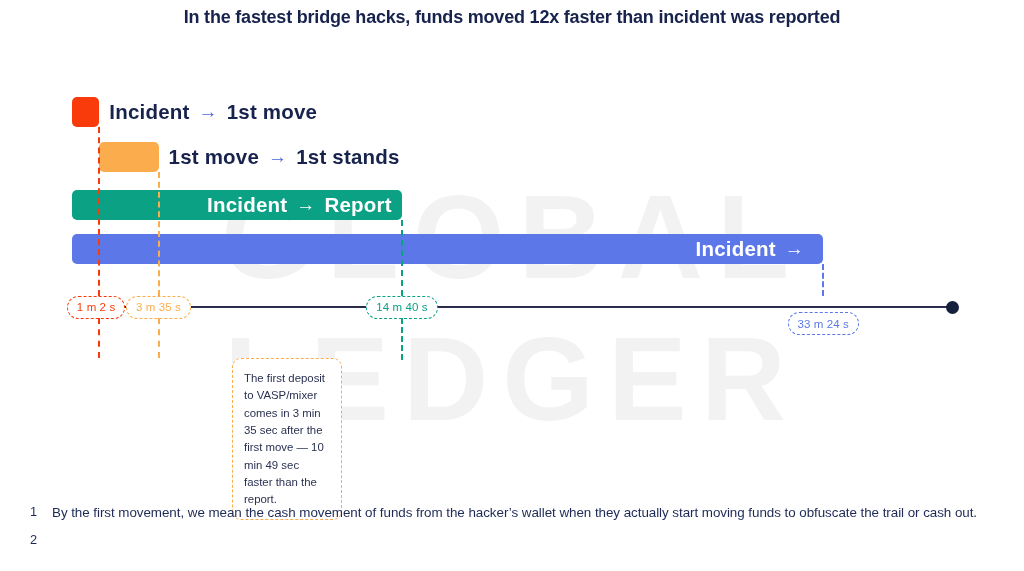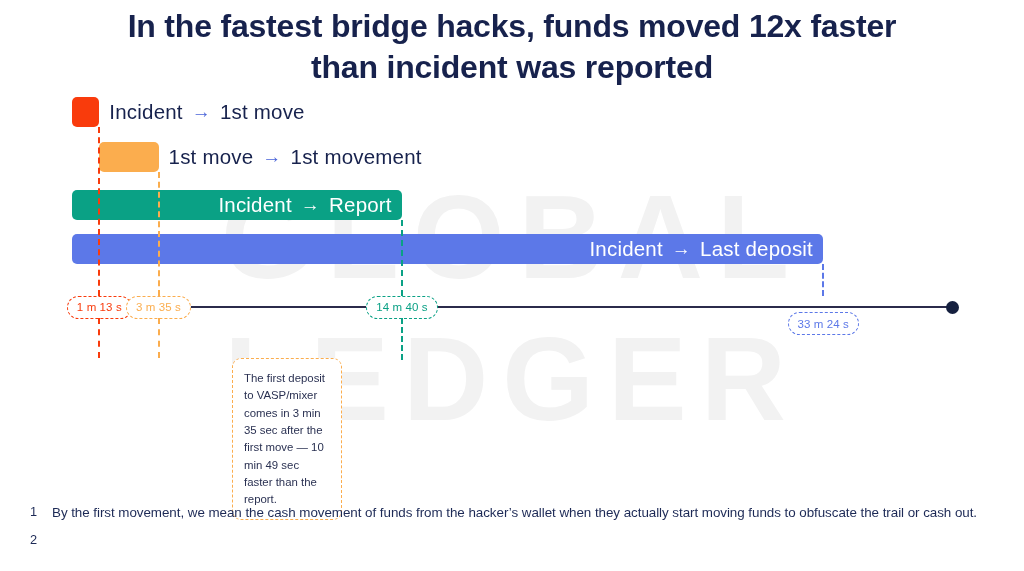--- a/index.html
+++ b/index.html
@@ -24,21 +24,21 @@
   }
   .wm1 { top: 178px; font-size: 118px; }
   .wm2 { top: 320px; font-size: 118px; }
 
   
   .title {
     position: absolute;
     top: 6px; left: 120px; width: 784px;
     text-align: center;
     color: #17224d;
-    font-size: 32px;
+    font-size: 18px;
     font-weight: 700;
     line-height: 1.28;
     letter-spacing: -0.2px;
     z-index: 3;
   }
 
   
   .chart { position: absolute; left: 0; top: 0; width: 1024px; height: 571px; z-index: 2; }
 
   .bar {
@@ -46,20 +46,21 @@
     height: 30px;
     border-radius: 5px;
   }
   .bar-label {
     position: absolute;
     height: 30px;
     display: flex; align-items: center;
     white-space: nowrap;
     font-size: 20.5px;
     letter-spacing: 0.2px;
+    font-weight: bold;
   }
   .bar-label.outside { color: #17224d; }
   .bar-label.inside  { color: #ffffff; }
   .bar-label .arrow { color: #4a64d8; padding: 0 9px; font-size: 19px; }
   .bar-label.inside .arrow { color: #ffffff; }
 
   
   .vline {
     position: absolute;
     width: 0; border-left-width: 2px; border-left-style: dashed;
@@ -129,42 +130,41 @@
       <div class="bar" style="left: 72px; top: 97px; width: 27.3575px; background: rgb(249, 59, 12);"></div>
       <div class="bar-label outside" style="top: 97px; left: 109.358px;">
         <span>Incident</span>
         <span class="arrow">→</span>
         <span>1st move</span>
       </div>
       <div class="bar" style="left: 99.3575px; top: 142px; width: 59.2098px; background: rgb(251, 173, 78);"></div>
       <div class="bar-label outside" style="top: 142px; left: 168.567px;">
         <span>1st move</span>
         <span class="arrow">→</span>
-        <span>1st movement</span>
+        <span>1st stands</span>
       </div>
       <div class="bar" style="left: 72px; top: 190px; width: 329.781px; background: rgb(10, 161, 133);"></div>
       <div class="bar-label inside" style="top: 190px; left: 72px; width: 329.781px; justify-content: flex-end; padding-right: 10px;">
         <span>Incident</span>
         <span class="arrow">→</span>
         <span>Report</span>
       </div>
       <div class="bar" style="left: 72px; top: 234px; width: 751px; background: rgb(92, 120, 232);"></div>
       <div class="bar-label inside" style="top: 234px; left: 72px; width: 751px; justify-content: flex-end; padding-right: 10px;">
         <span>Incident</span>
         <span class="arrow">→</span>
-        <span>Last deposit</span>
       </div>
       <div class="vline" style="left: 98.3575px; top: 127px; height: 169px; border-left-color: rgb(249, 59, 12);"></div>
       <div class="vline" style="left: 157.567px; top: 172px; height: 124px; border-left-color: rgb(251, 173, 78);"></div>
       <div class="vline" style="left: 400.781px; top: 220px; height: 76px; border-left-color: rgb(10, 161, 133);"></div>
       <div class="vline" style="left: 822px; top: 264px; height: 32px; border-left-color: rgb(92, 120, 232);"></div>
       <div class="axis-line" style="left: 76px; top: 306px; width: 876px;"></div>
       <div class="axis-dot" style="left: 69.5px; top: 300.5px;"></div>
       <div class="axis-dot" style="left: 945.5px; top: 300.5px;"></div>
-      <div class="tick-pill" style="border-color: rgb(249, 59, 12); color: rgb(249, 59, 12); top: 295.5px; left: 66.8575px;">1 m 13 s</div>
+      <div class="tick-pill" style="border-color: rgb(249, 59, 12); color: rgb(249, 59, 12); top: 295.5px; left: 66.8575px;">1 m 2 s</div>
       <div class="tick-pill" style="border-color: rgb(251, 173, 78); color: rgb(251, 173, 78); top: 295.5px; left: 126.067px;">3 m 35 s</div>
       <div class="tick-pill" style="border-color: rgb(10, 161, 133); color: rgb(10, 161, 133); top: 295.5px; left: 366.281px;">14 m 40 s</div>
       <div class="tick-pill" style="border-color: rgb(92, 120, 232); color: rgb(92, 120, 232); top: 312px; left: 787.5px;">33 m 24 s</div>
       <div class="vline" style="left: 98.3575px; top: 318px; height: 40px; border-left-color: rgb(249, 59, 12);"></div>
       <div class="note" style="left: 232px; top: 358px; width: 110px; border-color: rgb(251, 173, 78);">The first deposit to VASP/mixer comes in 3 min 35 sec after the first move — 10 min 49 sec faster than the report.</div>
       <div class="vline" style="left: 157.567px; top: 318px; height: 40px; border-left-color: rgb(251, 173, 78);"></div>
       <div class="vline" style="left: 400.781px; top: 318px; height: 42px; border-left-color: rgb(10, 161, 133);"></div>
     </div>
 
   <div class="footnotes" id="footnotes">

